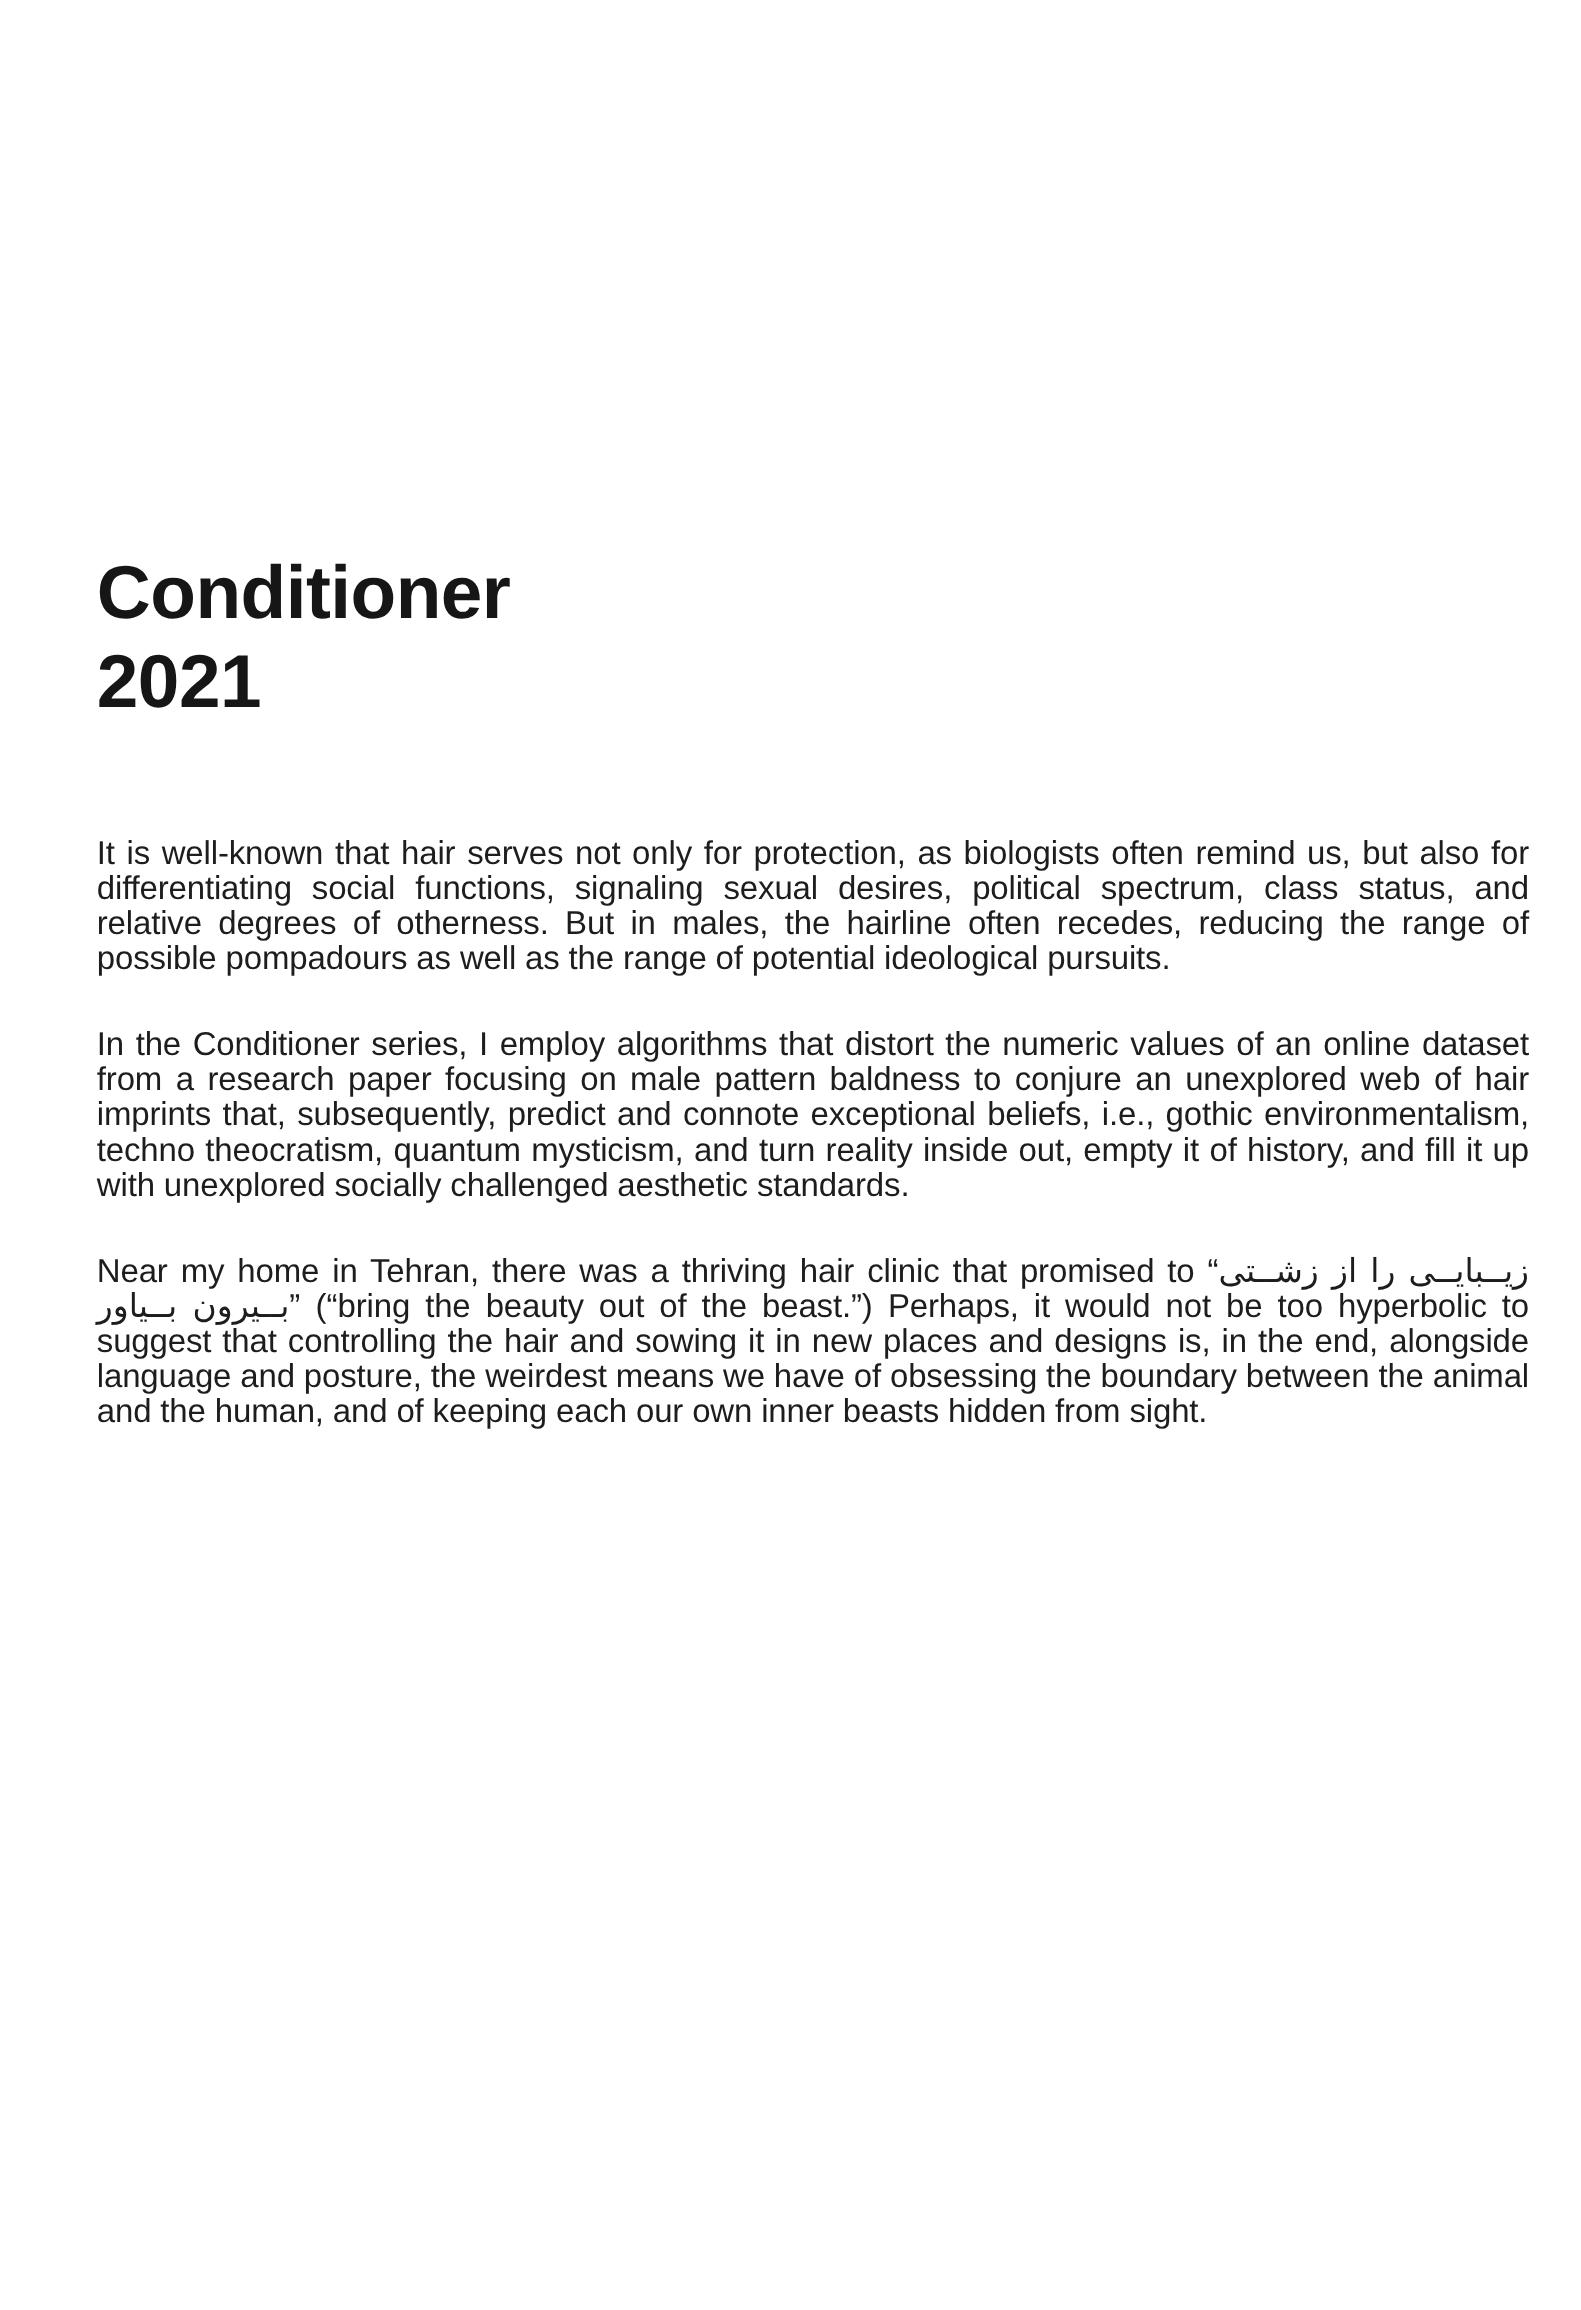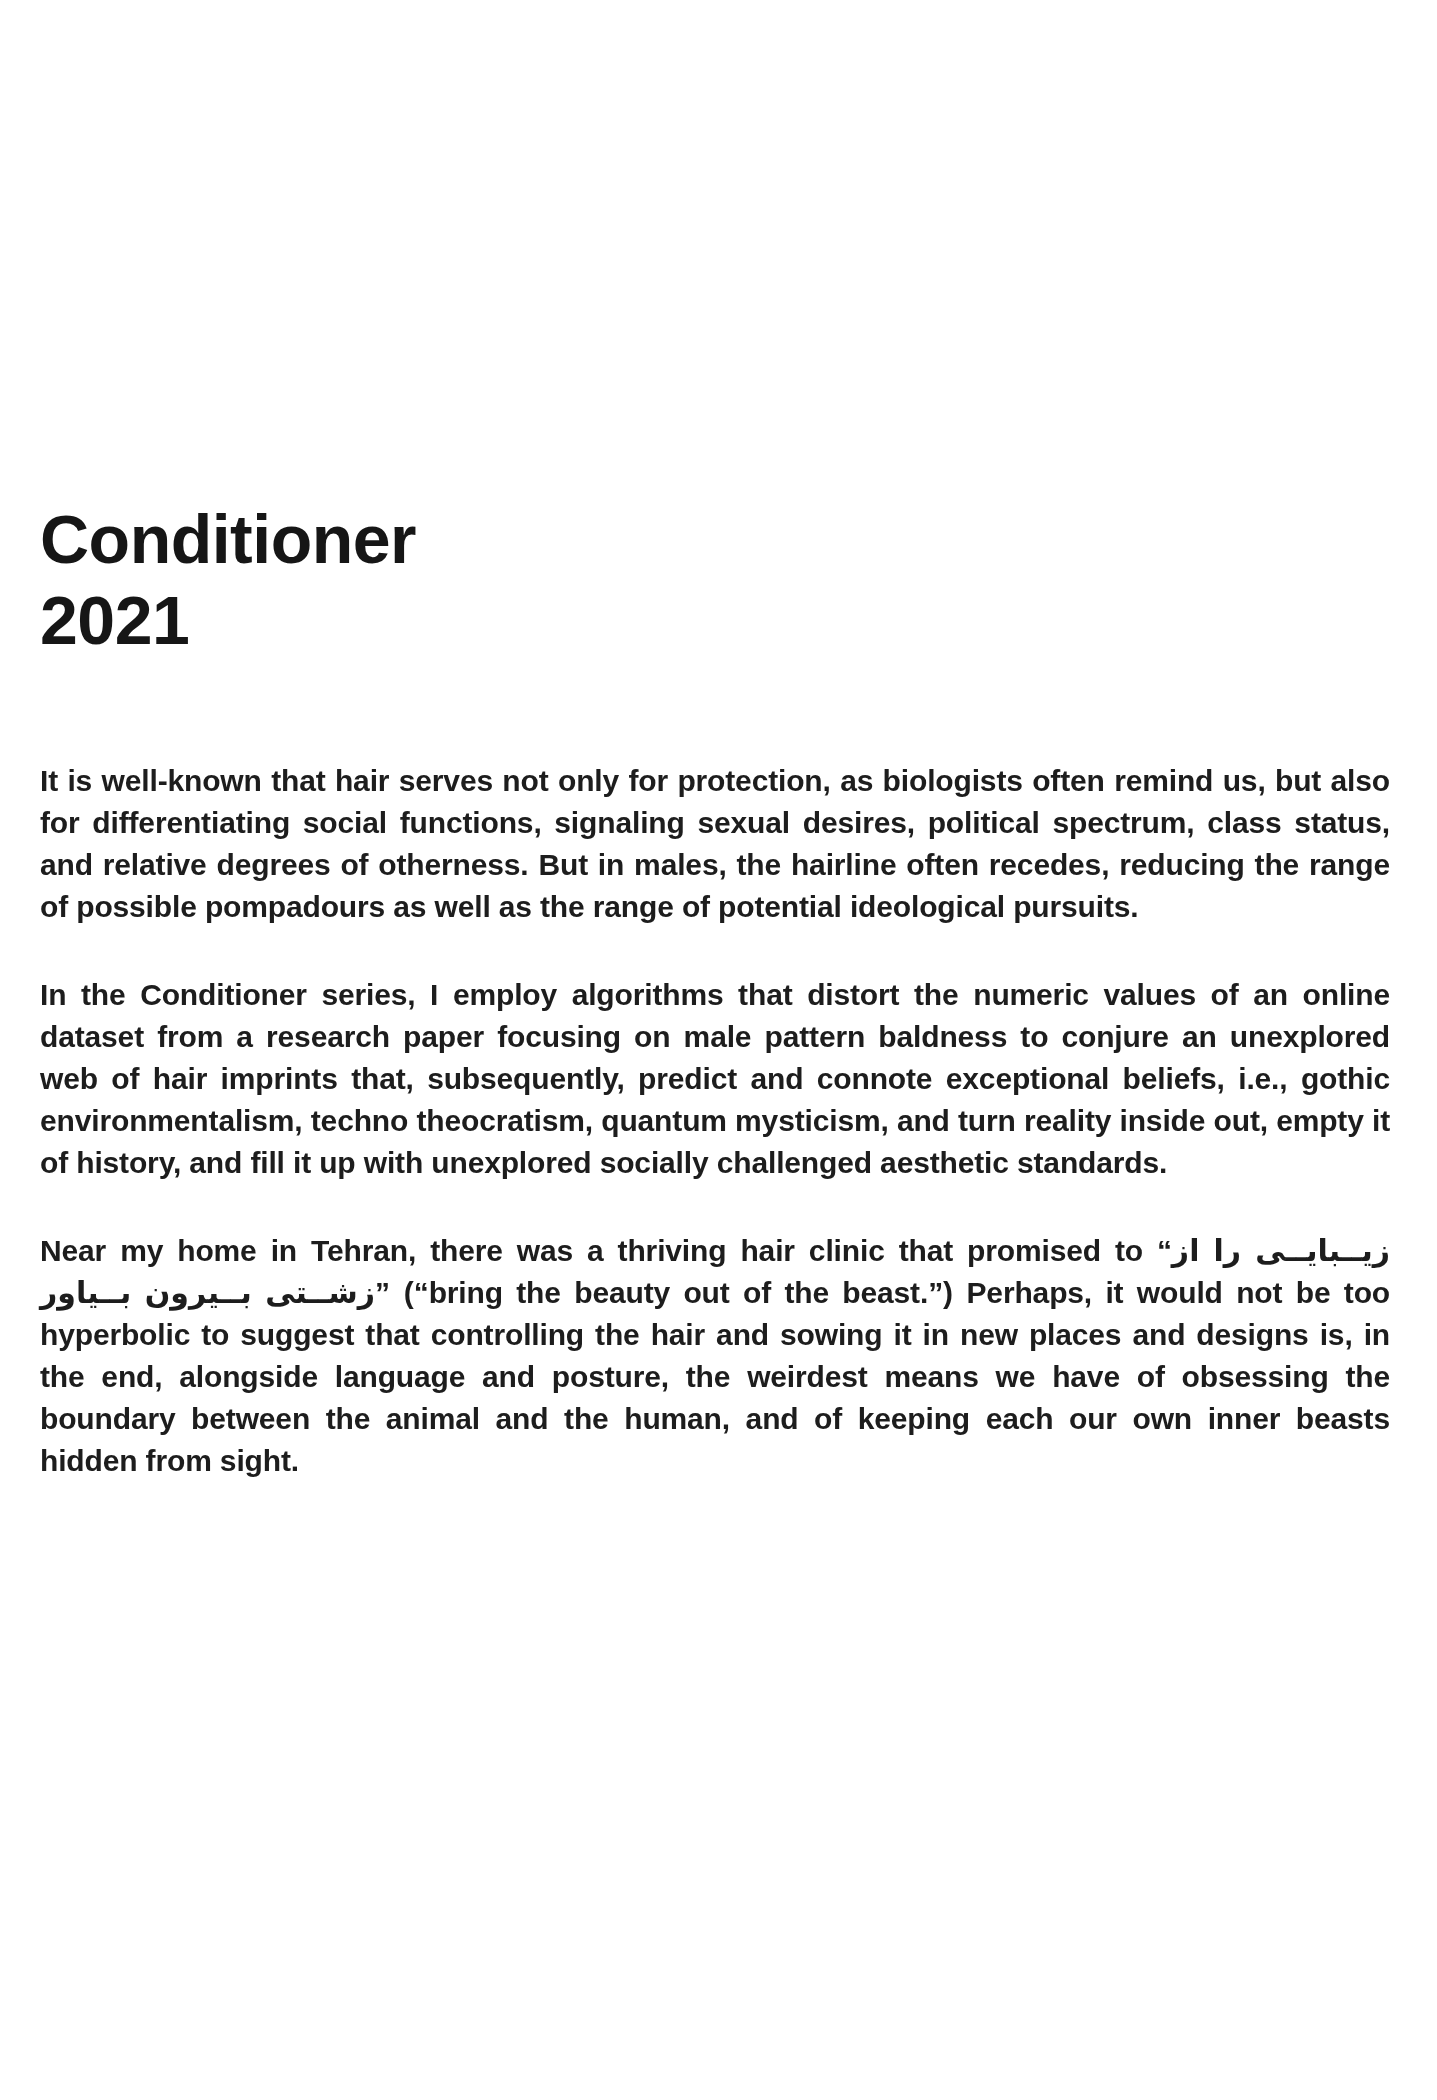--- a/index.html
+++ b/index.html
@@ -9,46 +9,47 @@
   }
   .page {
     position: relative;
     width: 1437px;
     height: 1512px;
     background: #ffffff;
     overflow: hidden;
     font-family: "Liberation Sans", "DejaVu Sans", sans-serif;
     color: #1c1c1c;
     box-sizing: border-box;
+    padding-left: 48px;
   }
   .content {
     box-sizing: border-box;
     padding: 499px 47px 0 40px;
   }
   .doc-title {
     margin: 0 0 99px 0;
     font-family: "Liberation Sans", "DejaVu Sans", sans-serif;
     font-weight: 700;
     font-size: 68px;
     line-height: 81px;
     letter-spacing: -0.5px;
     color: #161616;
   }
   .doc-title .title-line {
     display: block;
   }
   .statement p {
     margin: 0 0 46px 0;
     font-size: 30px;
-    line-height: 42px;
+    line-height: 32px;
     letter-spacing: -0.15px;
     text-align: justify;
     text-justify: inter-word;
     color: #1d1d1d;
-    font-weight: 700;
+    font-weight: 400;
   }
   .statement p:last-child {
     margin-bottom: 16px;
   }
 </style>
 </head>
 <body>
 
 <main class="page">
   <div class="content">

